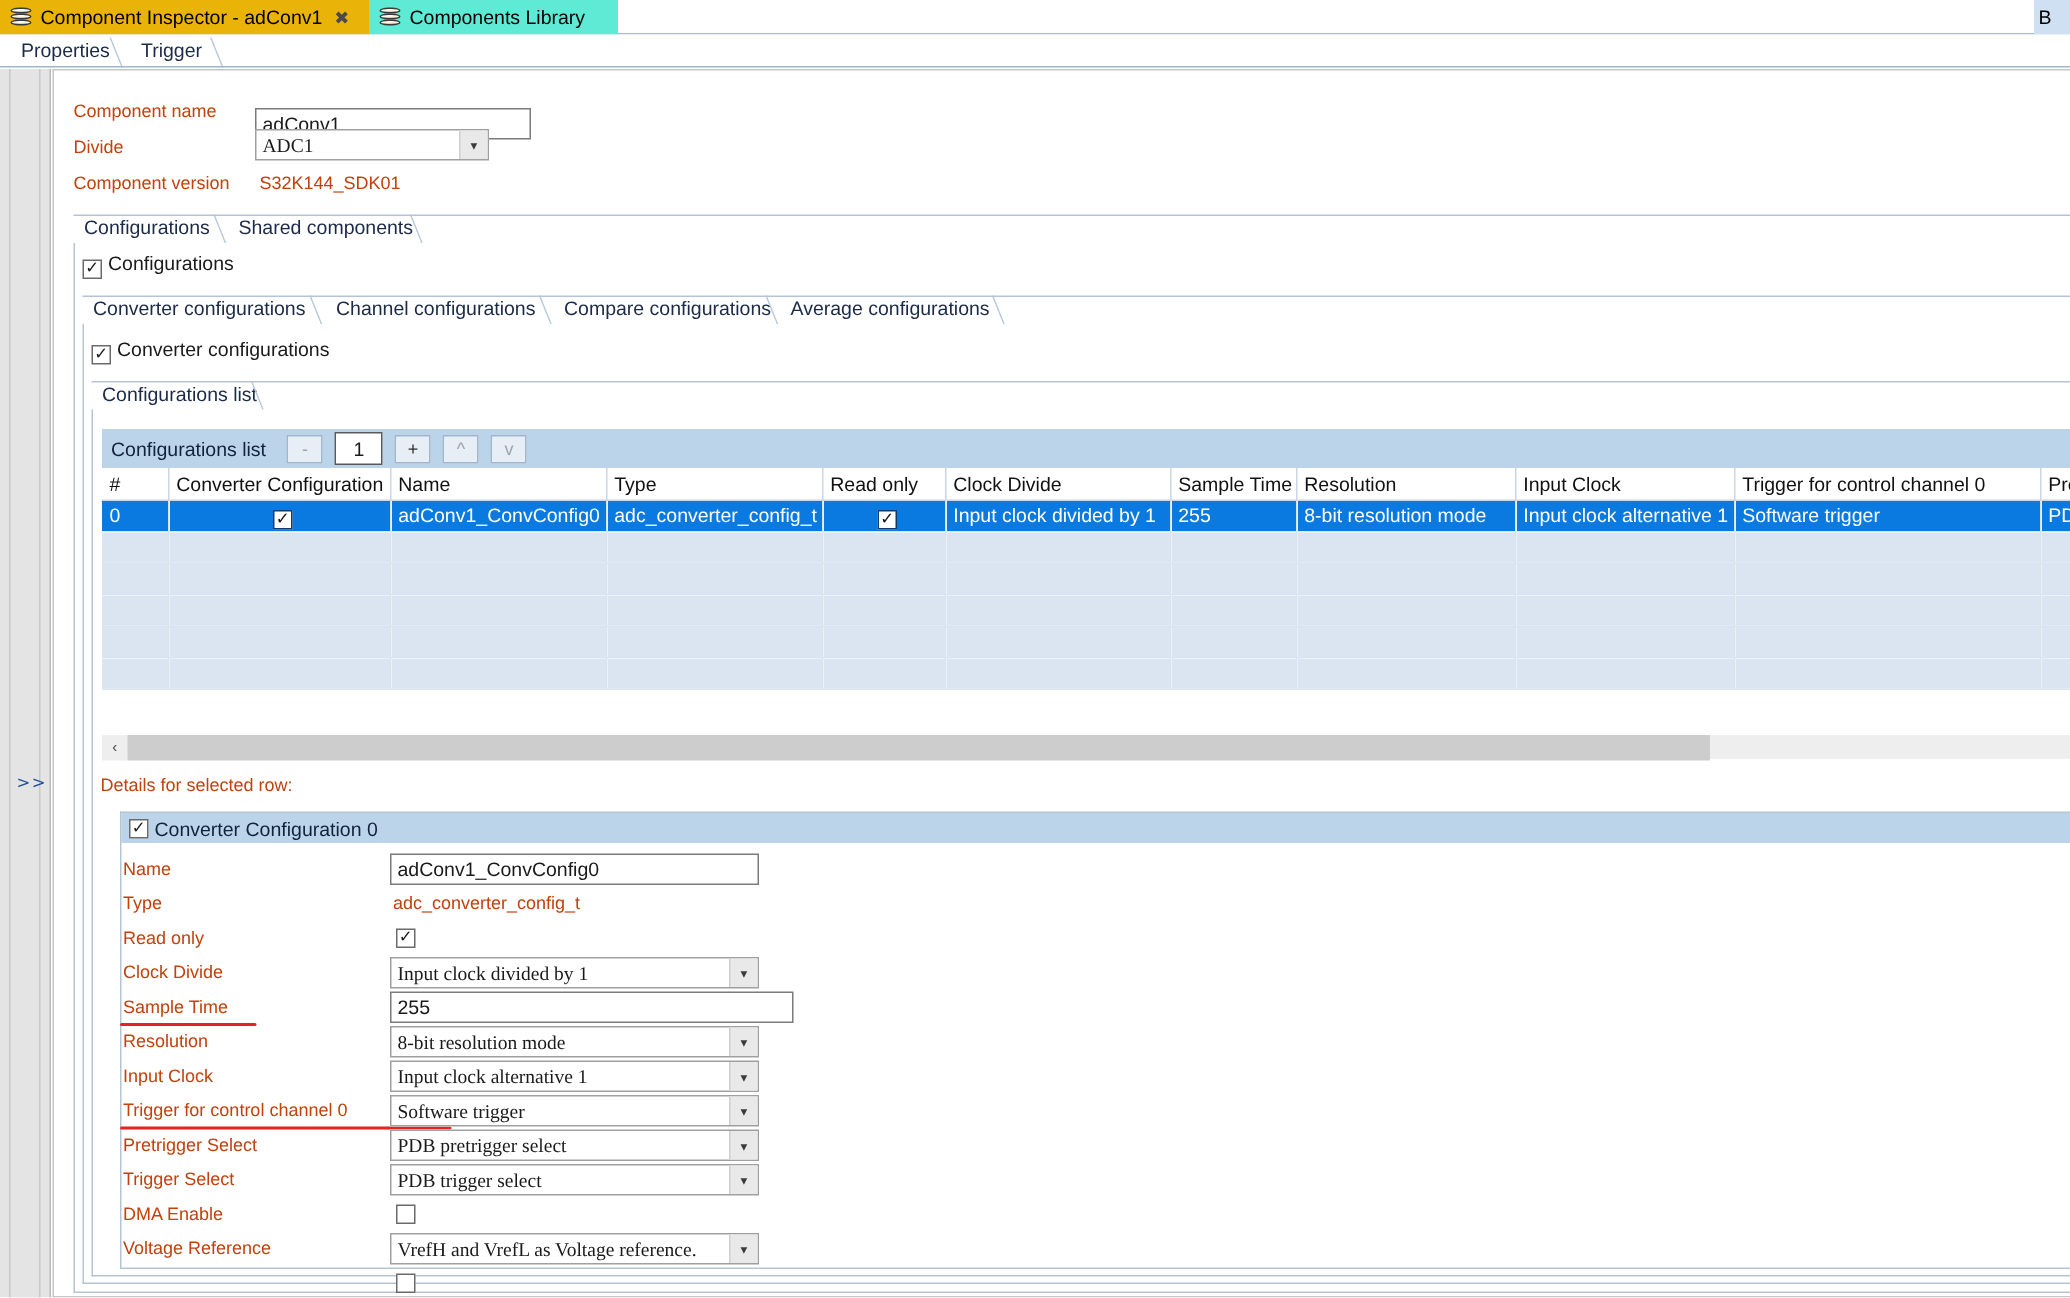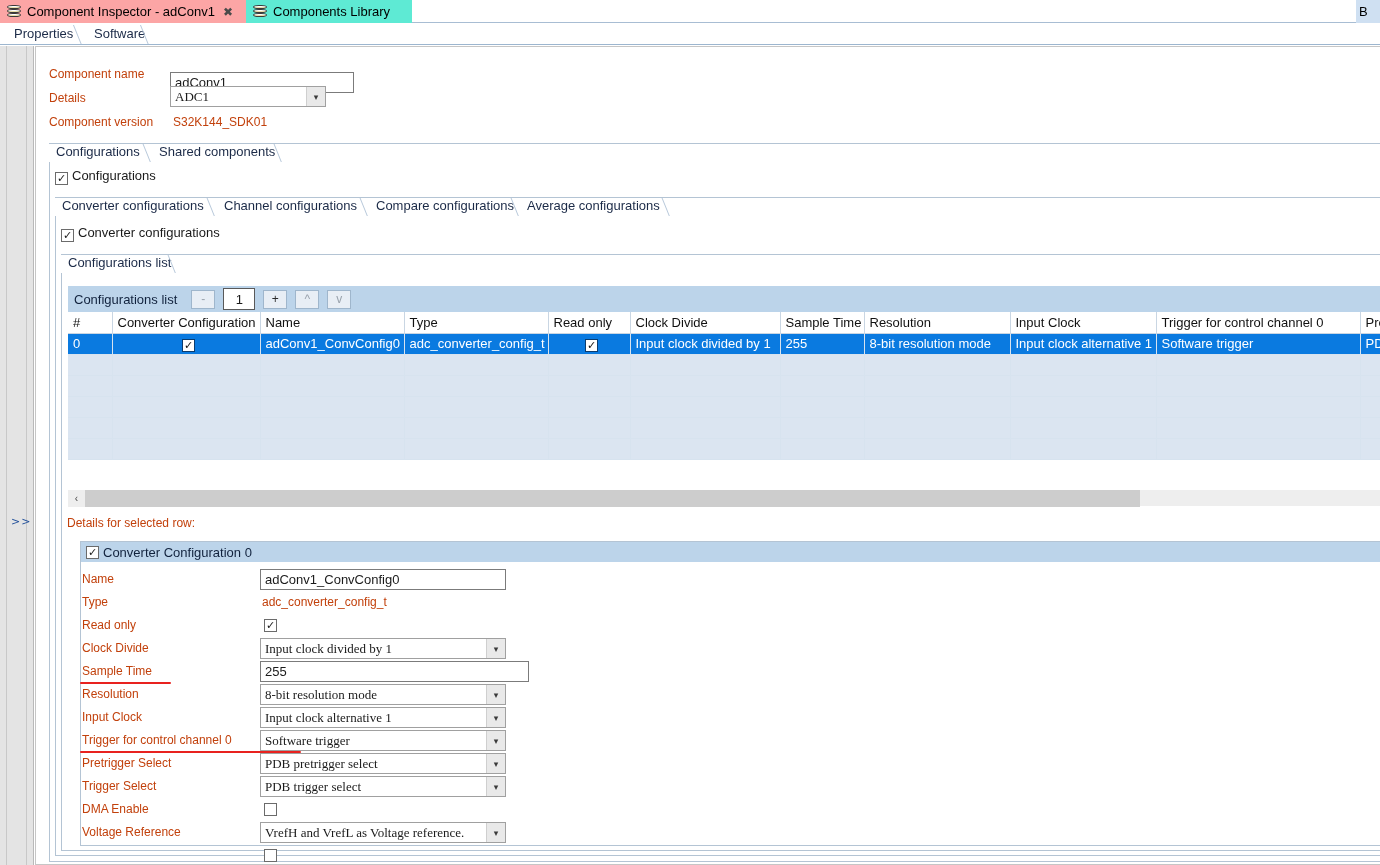--- a/index.html
+++ b/index.html
@@ -20,21 +20,21 @@
     background: #ffffff;
     border-bottom: 1px solid #a8bdd3;
   }
   .etab {
     position: absolute; top: 0; height: 23px;
     display: flex; align-items: center; gap: 5px;
     padding: 0 8px 0 7px;
     font-size: 13px; color: #000;
     white-space: nowrap;
   }
-  .etab.active { background: #fca5a5; left: 0; }
+  .etab.active { background: #eab308; left: 0; }
   .etab.inactive { background: #5eead4; }
   .close-x { font-size: 12px; color: #4a4a4a; margin-left: 3px; }
   .tab-right-stub {
     position: absolute; right: 0; top: 0; width: 24px; height: 23px;
     background: #cfe0f2; display: flex; align-items: center; justify-content: flex-start;
     padding-left: 3px; font-size: 13px; color: #000; overflow: hidden;
   }
 
   
   .coin-icon { width: 15px; height: 14px; position: relative; display: inline-block; flex: 0 0 15px; }
@@ -207,42 +207,42 @@
       <span>B</span>
     </div>
   </div>
 
   <div class="pm-tabs">
     <div class="pm-tab" style="left:4px;">
       <span>Properties</span>
     </div>
     <div class="curve-sep" style="left:77px;"></div>
     <div class="pm-tab" style="left:84px;">
-      <span>Software</span>
+      <span>Trigger</span>
     </div>
     <div class="curve-sep" style="left:144px;"></div>
   </div>
   <div class="pm-underline"></div>
 
   <div class="gutter">
     <div class="gutter-inner"></div>
     <div class="gutter-chevrons">
       <span>&gt;&gt;</span>
     </div>
   </div>
 
   <div class="panel">
 
     <div class="row-line" style="left:13px; top:19px;">
       <span class="lbl">Component name</span>
     </div>
     <input class="txt" style="position: absolute; left: 134px; top: 15px; width: 184px; margin-top: 10px;" value="adConv1">
 
     <div class="row-line" style="left:13px; top:43px;">
-      <span class="lbl">Details</span>
+      <span class="lbl">Divide</span>
     </div>
     <div class="combo" style="position:absolute; left:134px; top:39px; width:156px;">
       <span class="val">ADC1</span>
       <span class="arrow">▾</span>
     </div>
 
     <div class="row-line" style="left:13px; top:67px;">
       <span class="lbl">Component version</span>
     </div>
     <div class="row-line" style="left:137px; top:67px;">

